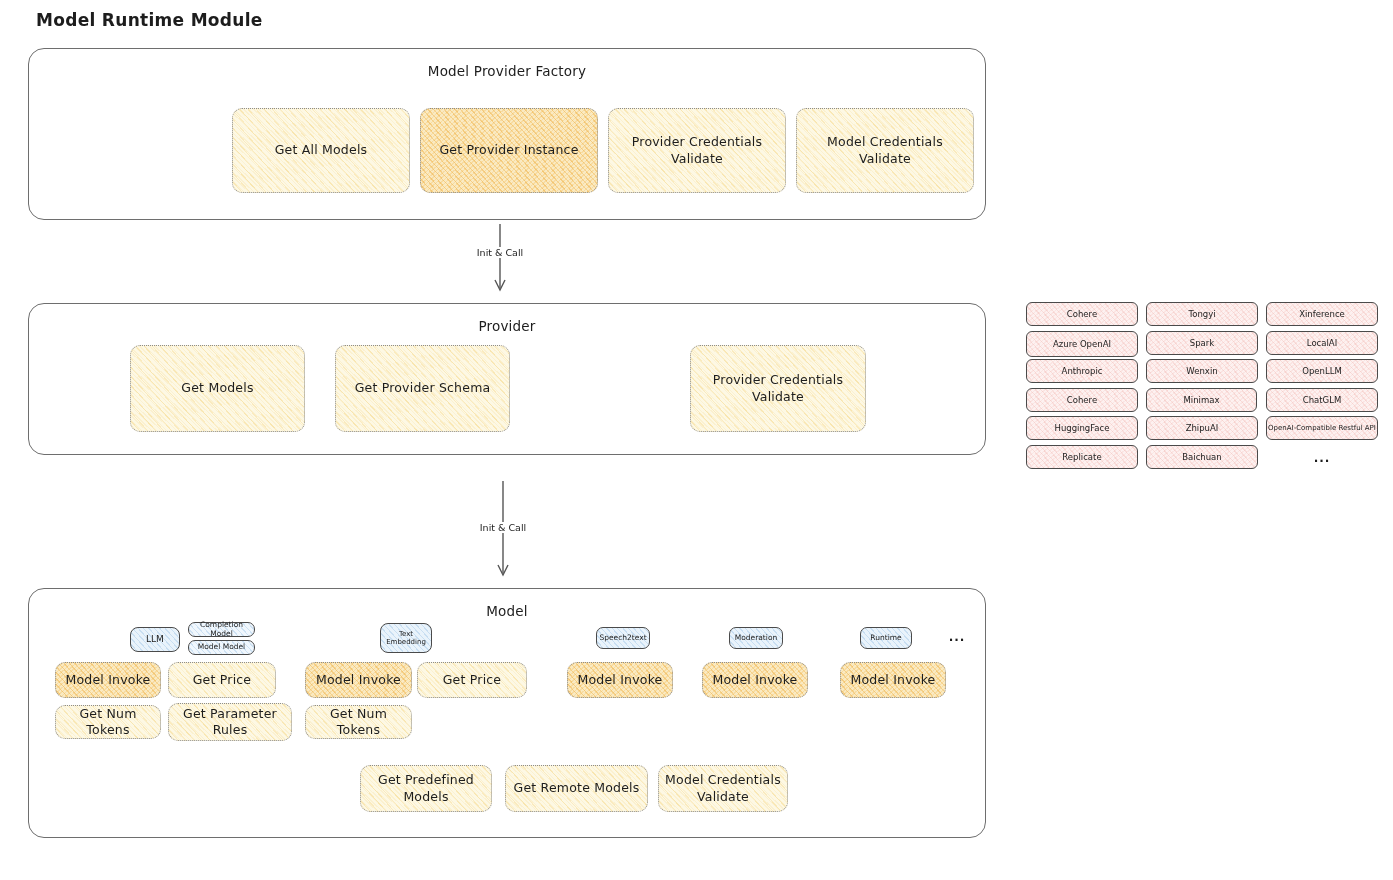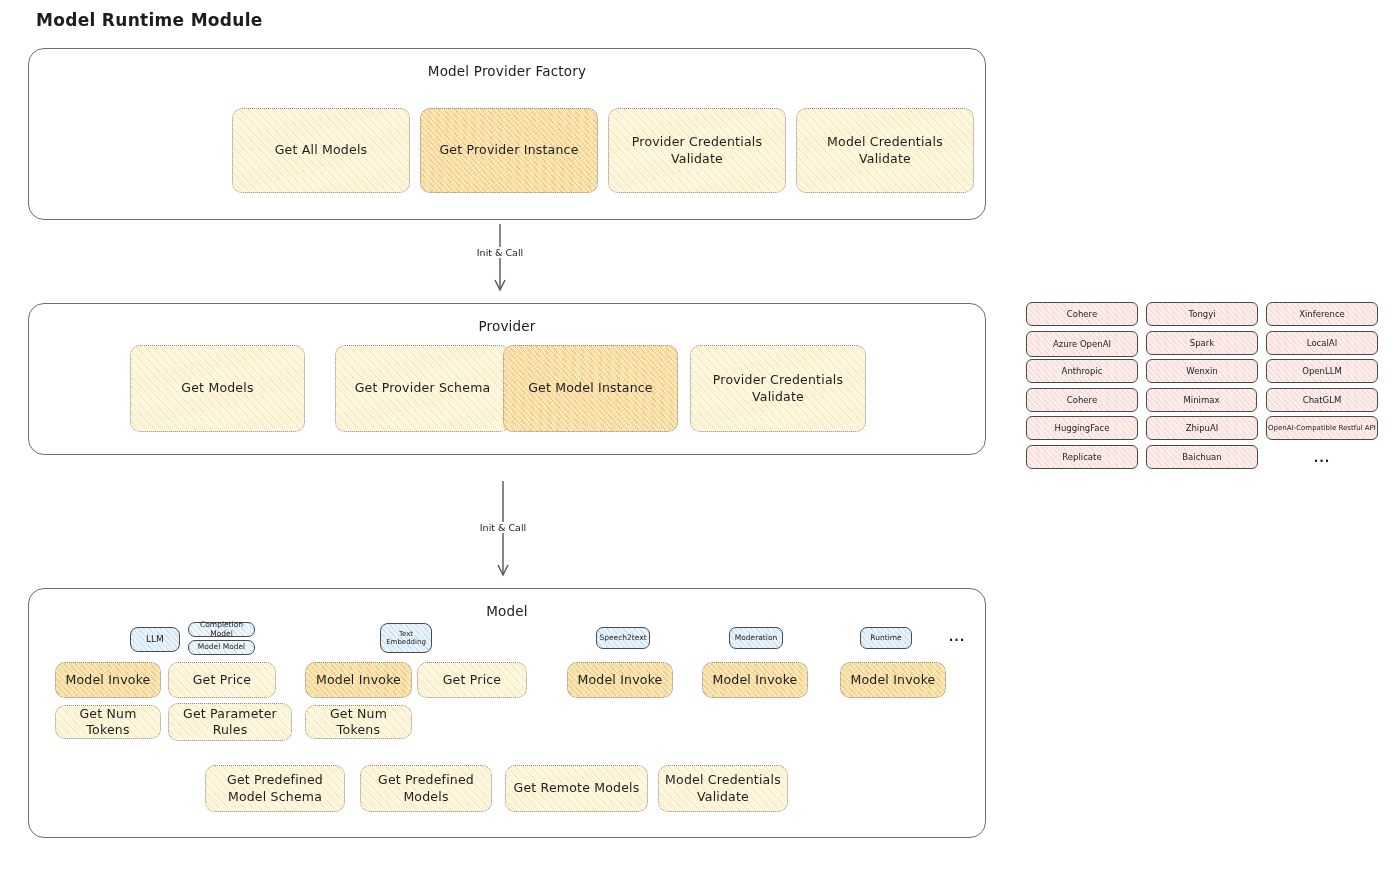--- a/index.html
+++ b/index.html
@@ -97,21 +97,20 @@
     <line x1="9" y1="0" x2="9" y2="64"></line>
     <polyline points="4,56 9,66 14,56"></polyline>
   </svg>
   <div class="arrow-label abs" style="left:500px; top:247px;">Init &amp; Call</div>
 
   <div class="abs big-box stacked" style="left:28px; top:303px; width:958px; height:152px;">
     <div class="box-title">Provider</div>
   </div>
   <div class="abs btn yellow" style="left:130px; top:345px; width:175px; height:87px;">Get Models</div>
   <div class="abs btn yellow" style="left:335px; top:345px; width:175px; height:87px;">Get Provider Schema</div>
-  <div class="abs btn orange" style="left:503px; top:345px; width:175px; height:87px;">Get Model Instance</div>
   <div class="abs btn yellow" style="left:690px; top:345px; width:176px; height:87px;">Provider Credentials Validate</div>
 
   <div class="abs chip" style="left:1026px; top:302px; width:112px; height:24px;">Cohere</div>
   <div class="abs chip" style="left:1026px; top:331px; width:112px; height:26px;">Azure OpenAI</div>
   <div class="abs chip" style="left:1026px; top:359px; width:112px; height:24px;">Anthropic</div>
   <div class="abs chip" style="left:1026px; top:388px; width:112px; height:24px;">Cohere</div>
   <div class="abs chip" style="left:1026px; top:416px; width:112px; height:24px;">HuggingFace</div>
   <div class="abs chip" style="left:1026px; top:445px; width:112px; height:24px;">Replicate</div>
 
   <div class="abs chip" style="left:1146px; top:302px; width:112px; height:24px;">Tongyi</div>
@@ -152,18 +151,17 @@
   <div class="abs btn orange" style="left:305px; top:662px; width:107px; height:36px;">Model Invoke</div>
   <div class="abs btn yellow" style="left:417px; top:662px; width:110px; height:36px;">Get Price</div>
   <div class="abs btn orange" style="left:567px; top:662px; width:106px; height:36px;">Model Invoke</div>
   <div class="abs btn orange" style="left:702px; top:662px; width:106px; height:36px;">Model Invoke</div>
   <div class="abs btn orange" style="left:840px; top:662px; width:106px; height:36px;">Model Invoke</div>
 
   <div class="abs btn yellow" style="left:55px;  top:705px; width:106px; height:34px;">Get Num Tokens</div>
   <div class="abs btn yellow" style="left:168px; top:703px; width:124px; height:38px;">Get Parameter Rules</div>
   <div class="abs btn yellow" style="left:305px; top:705px; width:107px; height:34px;">Get Num Tokens</div>
 
-  <div class="abs btn yellow" style="left:205px; top:765px; width:140px; height:47px;">Get Predefined Model Schema</div>
   <div class="abs btn yellow" style="left:360px; top:765px; width:132px; height:47px;">Get Predefined Models</div>
   <div class="abs btn yellow" style="left:505px; top:765px; width:143px; height:47px;">Get Remote Models</div>
   <div class="abs btn yellow" style="left:658px; top:765px; width:130px; height:47px;">Model Credentials Validate</div>
 
 </div>
 
 </body></html>

